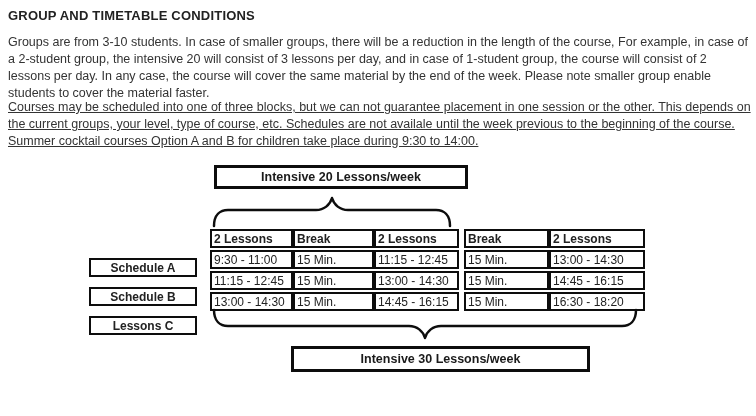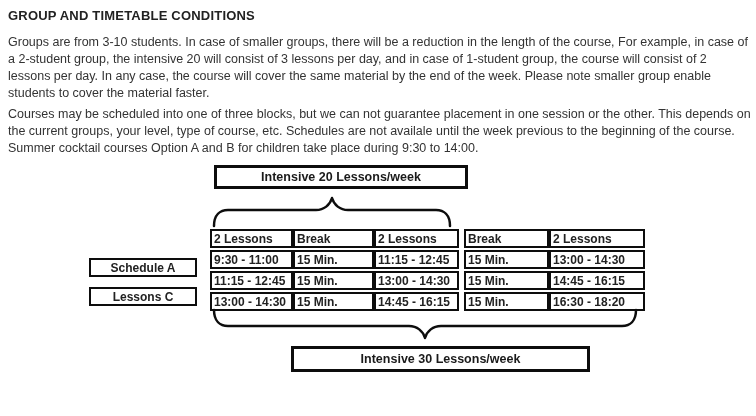--- a/index.html
+++ b/index.html
@@ -16,21 +16,21 @@
   .doc-title {
     position: absolute; left: 8px; top: 8px;
     font-size: 13px; font-weight: bold; color: #222;
     letter-spacing: 0.2px;
   }
   .para {
     position: absolute; left: 8px; width: 744px;
     font-size: 12.5px; line-height: 17px; color: #333;
   }
   .para1 { top: 28px; margin-top: 6px; }
-  .para2 { top: 106px; }
+  .para2 { top: 99px; text-decoration: underline; }
 
   .label-box {
     position: absolute;
     border: 3px solid #0d0d0d;
     background: #fff;
     display: flex; align-items: center; justify-content: center;
     font-size: 12.5px; font-weight: bold; color: #1a1a1a; margin-left: 8px;
   }
   .box-20 { left: 206px; top: 165px; width: 254px; height: 24px; }
   .box-30 { left: 283px; top: 346px; width: 299px; height: 26px; }
@@ -62,21 +62,21 @@
   table.tt th, table.tt td {
     border: 2px solid #0d0d0d;
     height: 19px;
     text-align: left; vertical-align: middle;
     font-size: 12px; color: #222;
     background: #fff;
     padding: 0 2px;
     overflow: hidden; white-space: nowrap;
   }
   table.tt th { font-weight: bold; }
-  table.tt td { font-weight: bold; }
+  table.tt td { font-weight: normal; }
 </style>
 </head>
 <body>
 
 <div class="page">
 
   <div class="doc-title">GROUP AND TIMETABLE CONDITIONS</div>
 
   <p class="para para1">Groups are from 3-10 students. In case of smaller groups, there will be a reduction in the length of the course, For example, in case of a 2-student group, the intensive 20 will consist of 3 lessons per day, and in case of 1-student group, the course will consist of 2 lessons per day. In any case, the course will cover the same material by the end of the week. Please note smaller group enable students to cover the material faster.</p>
   <p class="para para2">Courses may be scheduled into one of three blocks, but we can not guarantee placement in one session or the other. This depends on the current groups, your level, type of course, etc. Schedules are not availale until the week previous to the beginning of the course. Summer cocktail courses Option A and B for children take place during 9:30 to 14:00.</p>
@@ -87,20 +87,21 @@
 
   <div class="brace" style="left:212px; top:195px;">
     <svg width="240" height="34" viewBox="0 0 240 34" fill="none" xmlns="http://www.w3.org/2000/svg">
       <path d="M 2,31 C 2,20 8,15 16,15 L 104,15 C 112,15 118,10 120,3 C 122,10 128,15 136,15 L 224,15 C 232,15 238,20 238,31" stroke="#0d0d0d" stroke-width="2.5" stroke-linecap="round" stroke-linejoin="round" fill="none"></path>
     </svg>
   </div>
 
   <div class="schedule-labels">
     <div class="spacer"></div>
     <div class="lbl">Schedule A</div>
+    <div class="lbl">Schedule B</div>
     <div class="lbl">Lessons C</div>
   </div>
 
   <table class="tt tt-left">
     <colgroup>
         <col style="width:83px">
         <col style="width:81px">
         <col style="width:85px">
       </colgroup>
     <tbody>

